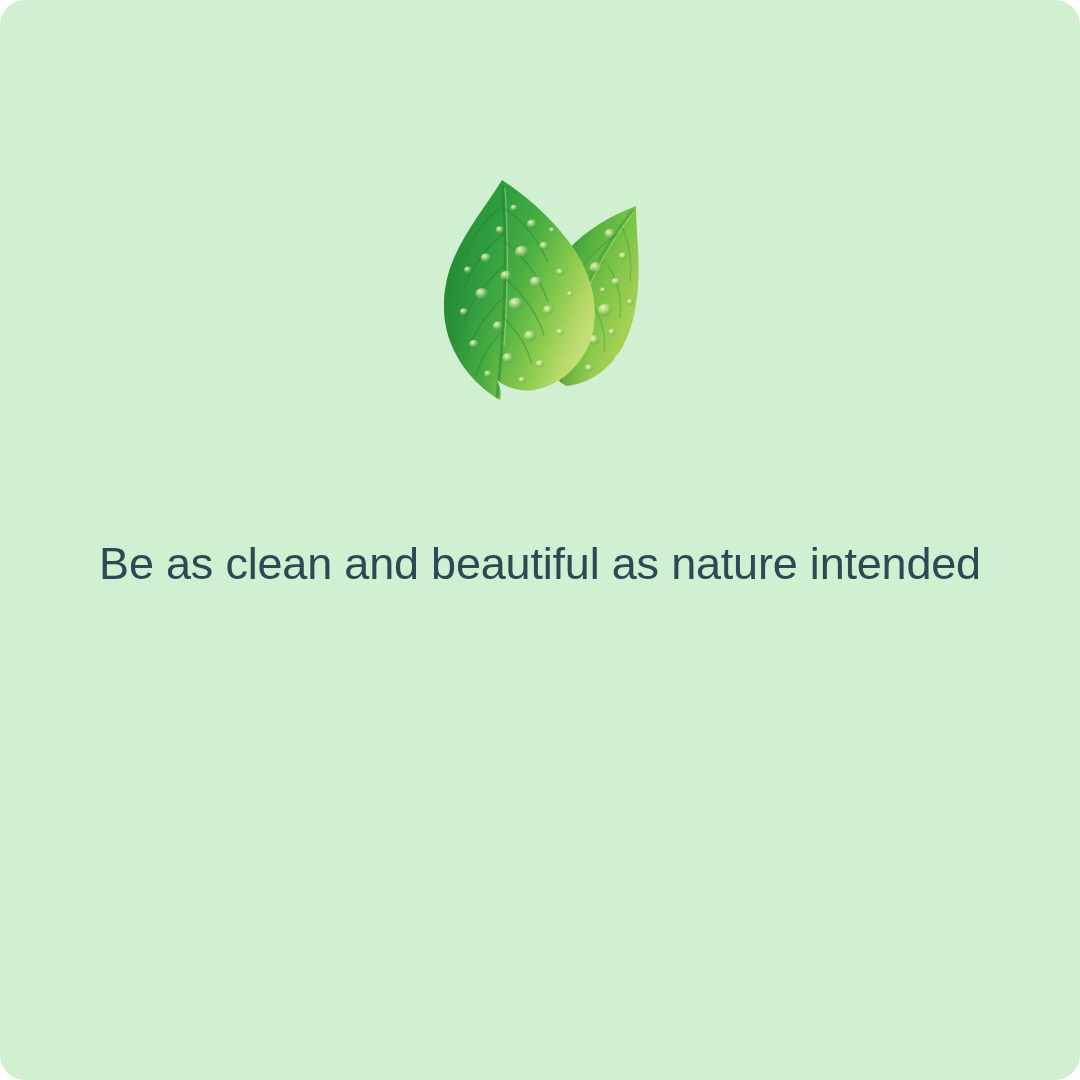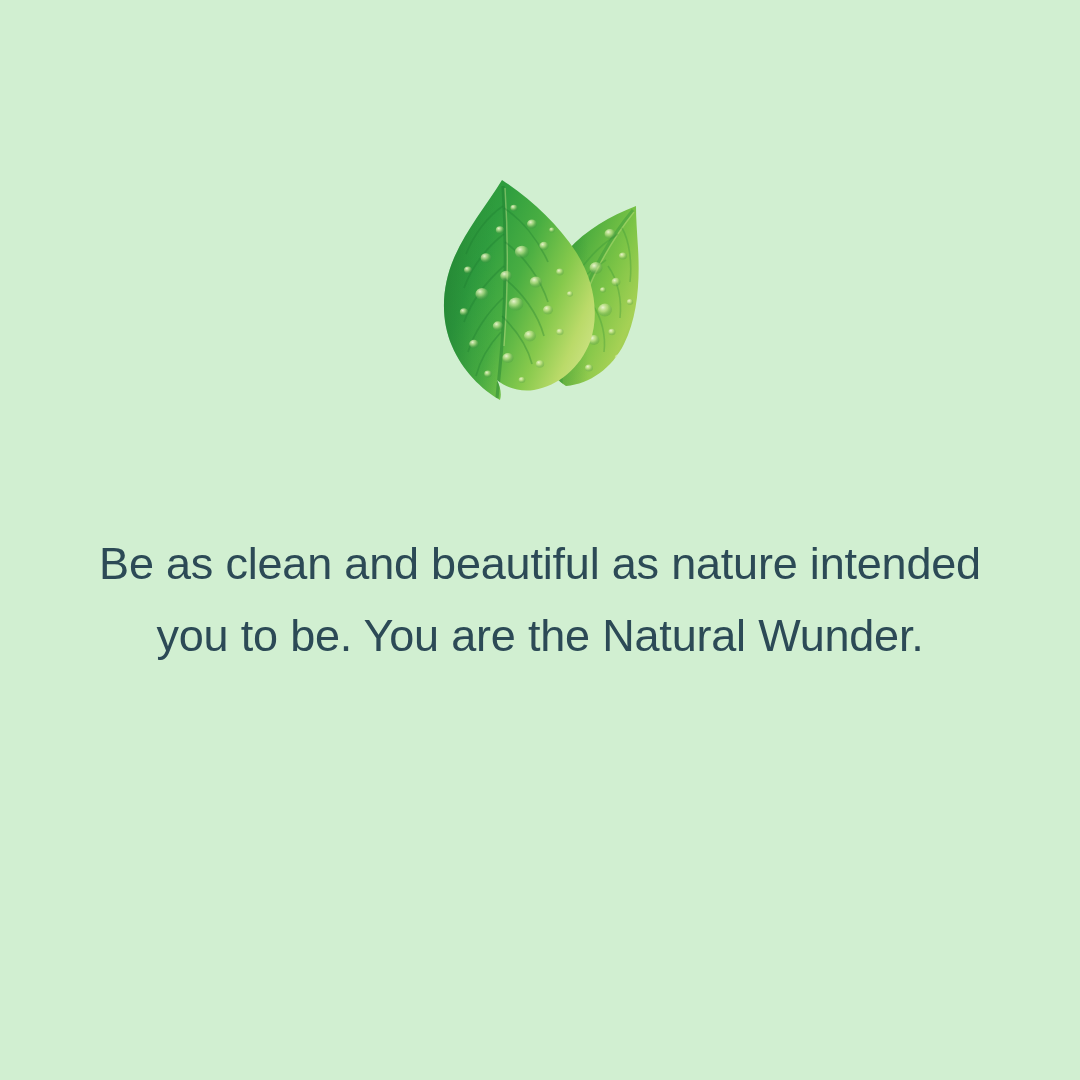--- a/index.html
+++ b/index.html
@@ -11,20 +11,21 @@
     height: 1080px;
     overflow: hidden;
     font-family: "Liberation Sans", sans-serif;
   }
   #card {
     position: relative;
     width: 1080px;
     height: 1080px;
     background: #d1efd1;
     box-sizing: border-box;
+    border-radius: 25px;
   }
 
   
   #logo {
     position: absolute;
     left: 440px;
     top: 172px;
     width: 200px;
     height: 240px;
   }
@@ -214,16 +215,15 @@
             <ellipse cx="130" cy="122" rx="3" ry="2.8" fill="url(#gDrop)"></ellipse>
             <ellipse cx="112" cy="58" rx="2.8" ry="2.6" fill="url(#gDrop)"></ellipse>
           </g>
         </g>
       </g>
     </svg>
   </div>
 
   <div id="quote" style="color: rgb(44, 74, 86);">
     <span class="qline">Be as clean and beautiful as nature intended</span>
-    <span class="qline">you to be. You are the Natural Wunder.</span>
   </div>
 
 </div>
 
 </body></html>

